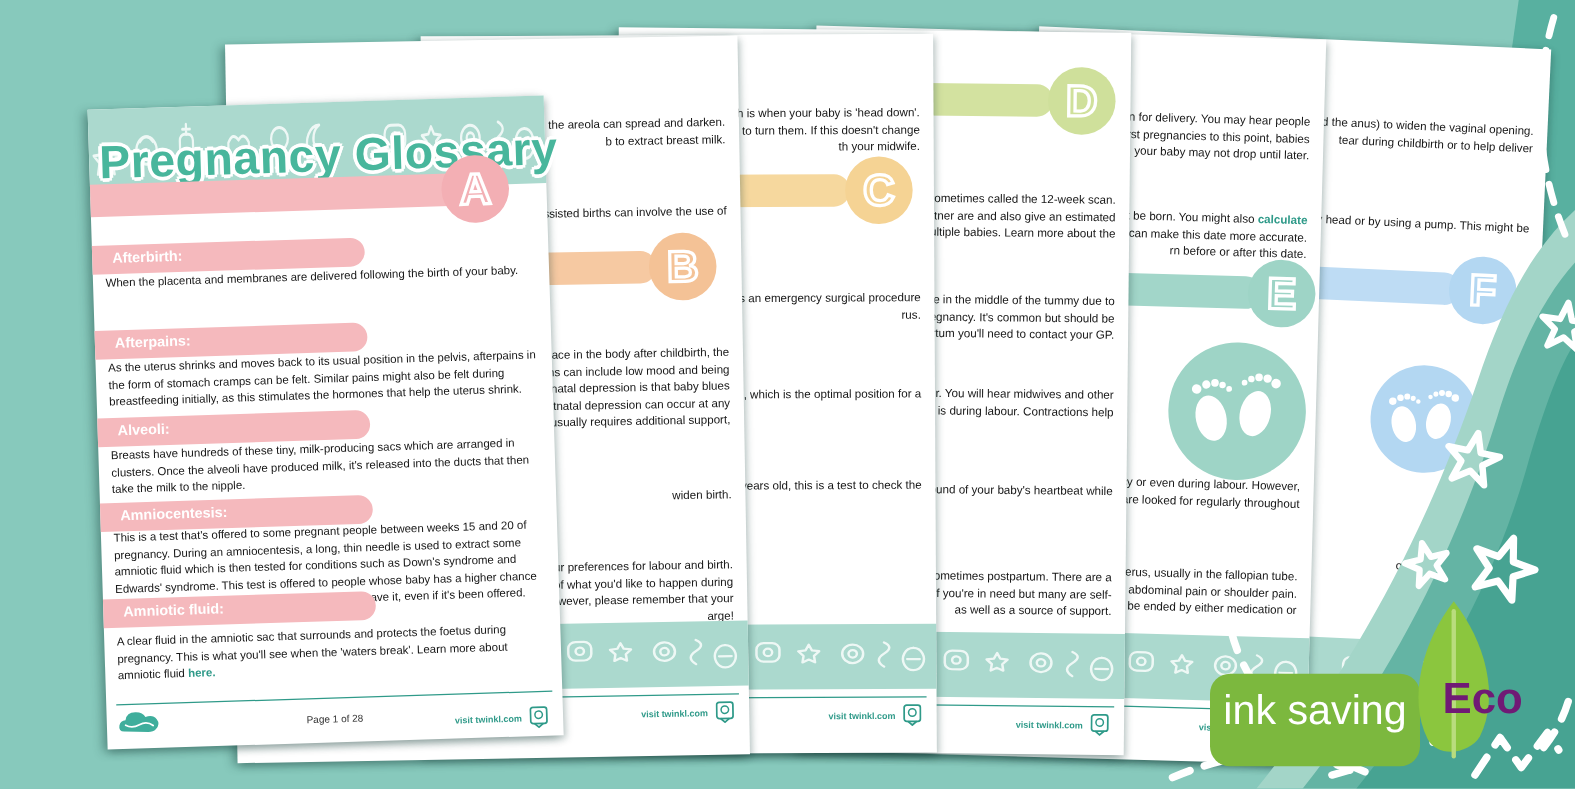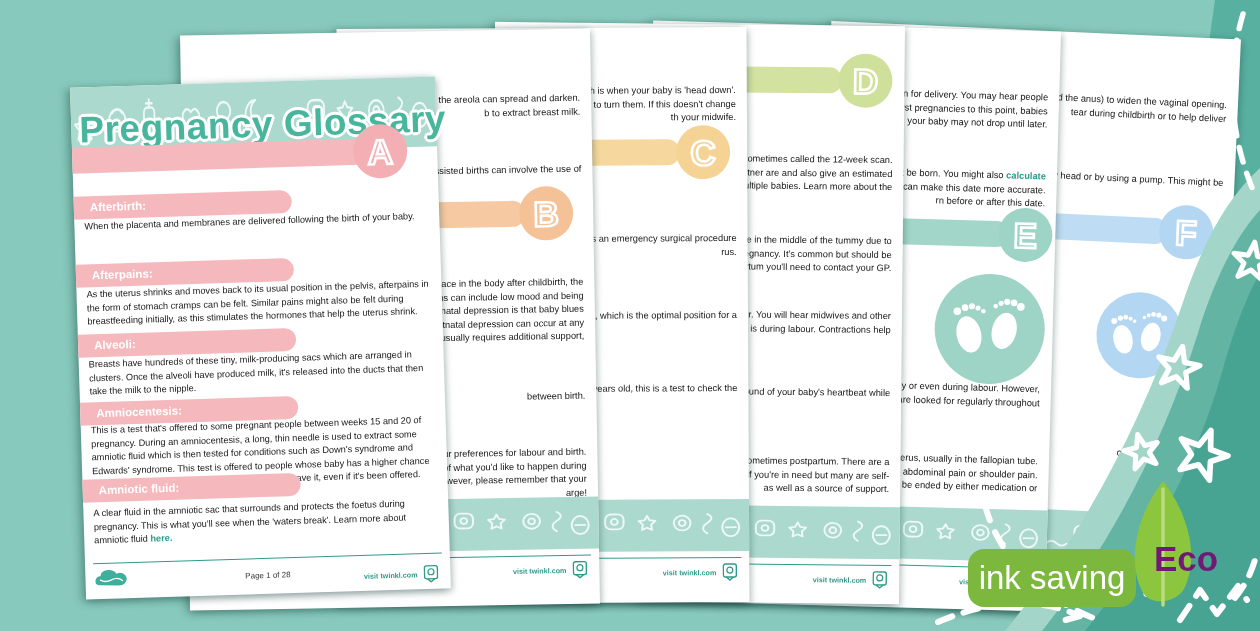--- a/index.html
+++ b/index.html
@@ -44,21 +44,21 @@
   .foot-rule{position:absolute;left:8px;right:8px;border-top:1.6px solid #2f9a89;}
   .footer-row{position:absolute;left:8px;right:8px;display:flex;align-items:center;font-size:8px;color:#444;}
   .footer-right{position:absolute;right:12px;display:flex;align-items:center;gap:6px;}
   .site-label{font-size:7.2px;color:#2f9a89;font-weight:bold;}
   .page-num{position:absolute;left:0;right:0;text-align:center;font-size:8px;color:#333;}
 
   .foot-circle{position:absolute;border-radius:50%;display:flex;align-items:center;justify-content:center;}
 
   
   .eco-badge{position:absolute;left:968px;top:531px;z-index:70;}
-  .ink-pill{position:absolute;left:0;top:18px;width:168px;height:58px;border-radius:16px;background:#7cb83e;
+  .ink-pill{position:absolute;left:0;top:8px;width:168px;height:74px;border-radius:16px;background:#7cb83e;
       color:#fff;font-size:33px;line-height:58px;text-align:center;}
   .eco-label{position:absolute;left:186px;top:8px;font-size:35px;font-weight:bold;color:#701a75;z-index:2;}
   .eco-leaf{position:absolute;left:150px;top:-52px;z-index:1;}
 </style>
 </head>
 <body>
 
 <div class="stage">
 
   <svg width="0" height="0" style="position:absolute">
@@ -230,21 +230,21 @@
     <div class="frag" style="top:134px">by. Assisted births can involve the use of</div>
     <div class="accent-bar" style="left:60px;top:171px;width:282px;background:#f6c9a2"></div>
     <div class="letter-badge" style="left:336px;top:157px;background:#f4c296">
         <span>B</span>
       </div>
     <div class="frag" style="top:247px">place in the body after childbirth, the
 ptoms can include low mood and being
 to postnatal depression is that baby blues
 s. Postnatal depression can occur at any
 nd usually requires additional support,</div>
-    <div class="frag" style="top:361px">between birth.</div>
+    <div class="frag" style="top:361px">widen birth.</div>
     <div class="frag" style="top:417px">se your preferences for labour and birth.
 are of what you'd like to happen during
 s. However, please remember that your
 arge!</div>
     <div class="doodle-band band-bottom" style="top:468px">
       <svg width="410" height="52" viewBox="0 0 490 70" preserveAspectRatio="none">
           <use href="#doodles"></use>
         </svg>
     </div>
     <div class="foot-rule" style="top:526px"></div>

